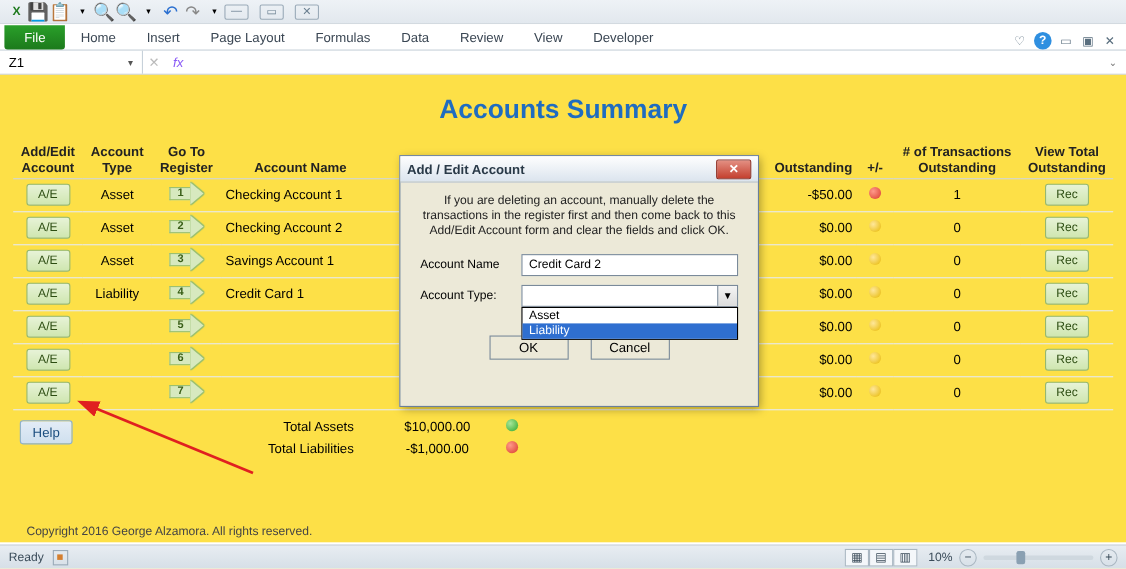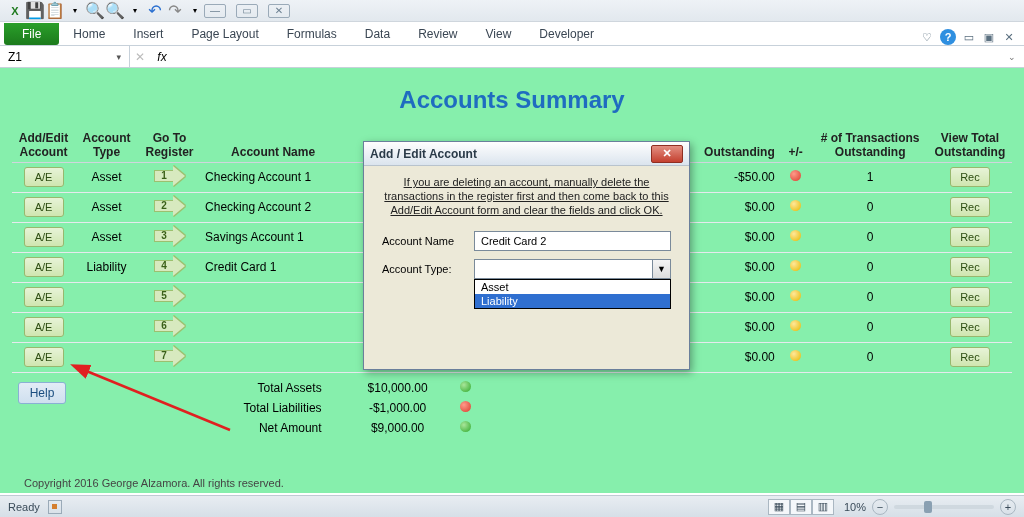--- a/index.html
+++ b/index.html
@@ -18,25 +18,25 @@
 .file-tab { background:#1e7f1e; background:linear-gradient(#2a9f2a,#1c7a1c); color:#fff; font-size:12px; padding:4px 18px; border-radius:0 0 3px 3px; margin-left:4px; }
 .ribbon .tab { font-size:12px; color:#3a4653; padding:4px 14px; cursor:default; }
 .ribbon .right { margin-left:auto; display:flex; gap:6px; padding-right:8px; align-items:center; }
 .ribbon .right .rb { width:14px; height:14px; font-size:11px; color:#5a6f7f; display:flex; align-items:center; justify-content:center; }
 .help-circle { width:16px; height:16px; border-radius:50%; background:#2f8fe0; color:#fff; font-size:11px; font-weight:bold; display:flex; align-items:center; justify-content:center; }
 
 
 .formulabar { height:22px; border-bottom:1px solid #c7d1da; display:flex; align-items:center; font-size:12px; }
 .namebox { width:130px; border-right:1px solid #c7d1da; height:100%; display:flex; align-items:center; padding:0 8px; justify-content:space-between; }
 .namebox .arrow { font-size:9px; color:#555; }
-.fx-btn { width:24px; text-align:center; font-style:italic; color:#000000; }
+.fx-btn { width:24px; text-align:center; font-style:italic; color:#8b5cf6; }
 .fx-input { flex:1; padding:0 6px; }
 
 
-.sheet { position:absolute; top:68px; left:0; right:0; bottom:24px; background:#86efac; padding:8px 12px; }
+.sheet { position:absolute; top:68px; left:0; right:0; bottom:24px; background:#fde047; padding:8px 12px; }
 .sheet-title { text-align:center; color:#1f6cc0; font-size:24px; font-weight:600; margin:10px 0 16px; }
 
 table.acct { width:100%; border-collapse:collapse; font-size:12px; }
 table.acct th { color:#222; font-weight:600; padding:2px 4px; border-bottom:1px solid #cfd6dd; text-align:center; vertical-align:bottom; line-height:1.15; }
 table.acct td { padding:4px 4px; border-bottom:1px solid #e6eaee; text-align:center; vertical-align:middle; height:30px; }
 table.acct td.left { text-align:left; }
 table.acct td.right { text-align:right; }
 
 .ae-btn { background:linear-gradient(#e7f3d7,#cfe6b0); border:1px solid #97b86e; border-radius:3px; width:40px; height:20px; font-size:11px; color:#2d4d12; display:inline-flex; align-items:center; justify-content:center; }
 .rec-btn { background:linear-gradient(#e7f3d7,#cfe6b0); border:1px solid #97b86e; border-radius:3px; width:40px; height:20px; font-size:11px; color:#2d4d12; display:inline-flex; align-items:center; justify-content:center; }
@@ -55,21 +55,21 @@
 .totals .val { text-align:center; width:110px; }
 .totals .dotcell { text-align:left; width:24px; }
 
 .copyright { position:absolute; left:24px; bottom:28px; font-size:11px; color:#444; }
 
 
 .dialog { position:absolute; left:363px; top:141px; width:327px; height:229px; background:#ece9d8; border:1px solid #6a7f9b; box-shadow:2px 3px 8px rgba(0,0,0,0.35); font-size:11px; }
 .dialog .dlg-title { height:24px; background:linear-gradient(#fefefe,#dbe4ee); display:flex; align-items:center; padding:0 6px; border-bottom:1px solid #b8c3cd; }
 .dialog .dlg-title .t { font-weight:bold; font-size:12px; color:#2a3a48; }
 .dialog .dlg-title .close { margin-left:auto; width:32px; height:18px; background:linear-gradient(#e38f82,#c4402f); border:1px solid #8f2e22; border-radius:2px; color:#fff; display:flex; align-items:center; justify-content:center; font-size:11px; font-weight:bold; }
-.dialog .msg { padding:10px 18px 6px; text-align:center; line-height:1.25; color:#222;text-decoration:underline; }
+.dialog .msg { padding:10px 18px 6px; text-align:center; line-height:1.25; color:#222; }
 .dialog .row { display:flex; align-items:center; margin:8px 18px; gap:12px; }
 .dialog .row label { width:80px; }
 .dialog .row .field { flex:1; height:20px; border:1px solid #7a8a9a; background:#fff; padding:0 6px; display:flex; align-items:center; }
 .dialog .combo { flex:1; position:relative; }
 .dialog .combo .box { height:20px; border:1px solid #7a8a9a; background:#fff; display:flex; }
 .dialog .combo .arrow { width:18px; border-left:1px solid #7a8a9a; background:linear-gradient(#f4f4f4,#dcdcdc); display:flex; align-items:center; justify-content:center; font-size:9px; }
 .dialog .combo .list { position:absolute; left:0; top:20px; right:0; background:#fff; border:1px solid #000; }
 .dialog .combo .opt { padding:1px 6px; font-size:11px; }
 .dialog .combo .opt.sel { background:#2f6fd0; color:#fff; }
 .dialog .btns { display:flex; gap:20px; justify-content:center; margin-top:26px; }
@@ -246,25 +246,20 @@
         <tr>
           <td class="lbl" style="width:320px">Total Assets</td>
           <td class="val">$10,000.00</td>
           <td class="dotcell"><span class="dot green"></span></td>
         </tr>
         <tr>
           <td class="lbl" style="width:320px">Total Liabilities</td>
           <td class="val">-$1,000.00</td>
           <td class="dotcell"><span class="dot red"></span></td>
         </tr>
-        <tr>
-          <td class="lbl" style="width:320px">Net Amount</td>
-          <td class="val">$9,000.00</td>
-          <td class="dotcell"><span class="dot green"></span></td>
-        </tr>
       </tbody>
   </table>
 
   <div style="position:absolute; left:18px; top:314px;">
     <span class="help-btn">Help</span>
   </div>
 </div>
 
 <svg class="red-arrow" style="left:70px; top:360px;" width="170" height="80">
   <defs>
@@ -293,20 +288,24 @@
       <div class="box">
           <div style="flex:1"></div>
           <div class="arrow">▼</div>
         </div>
       <div class="list">
         <div class="opt">Asset</div>
         <div class="opt sel">Liability</div>
       </div>
     </div>
   </div>
+  <div class="btns">
+    <button>OK</button>
+    <button>Cancel</button>
+  </div>
 </div>
 
 <div class="copyright">Copyright 2016  George Alzamora.  All rights reserved.</div>
 
 <div class="statusbar">
   <span>Ready</span>
   <span class="macro-icon"></span>
   <div class="views">
     <span class="v">▦</span>
     <span class="v">▤</span>

